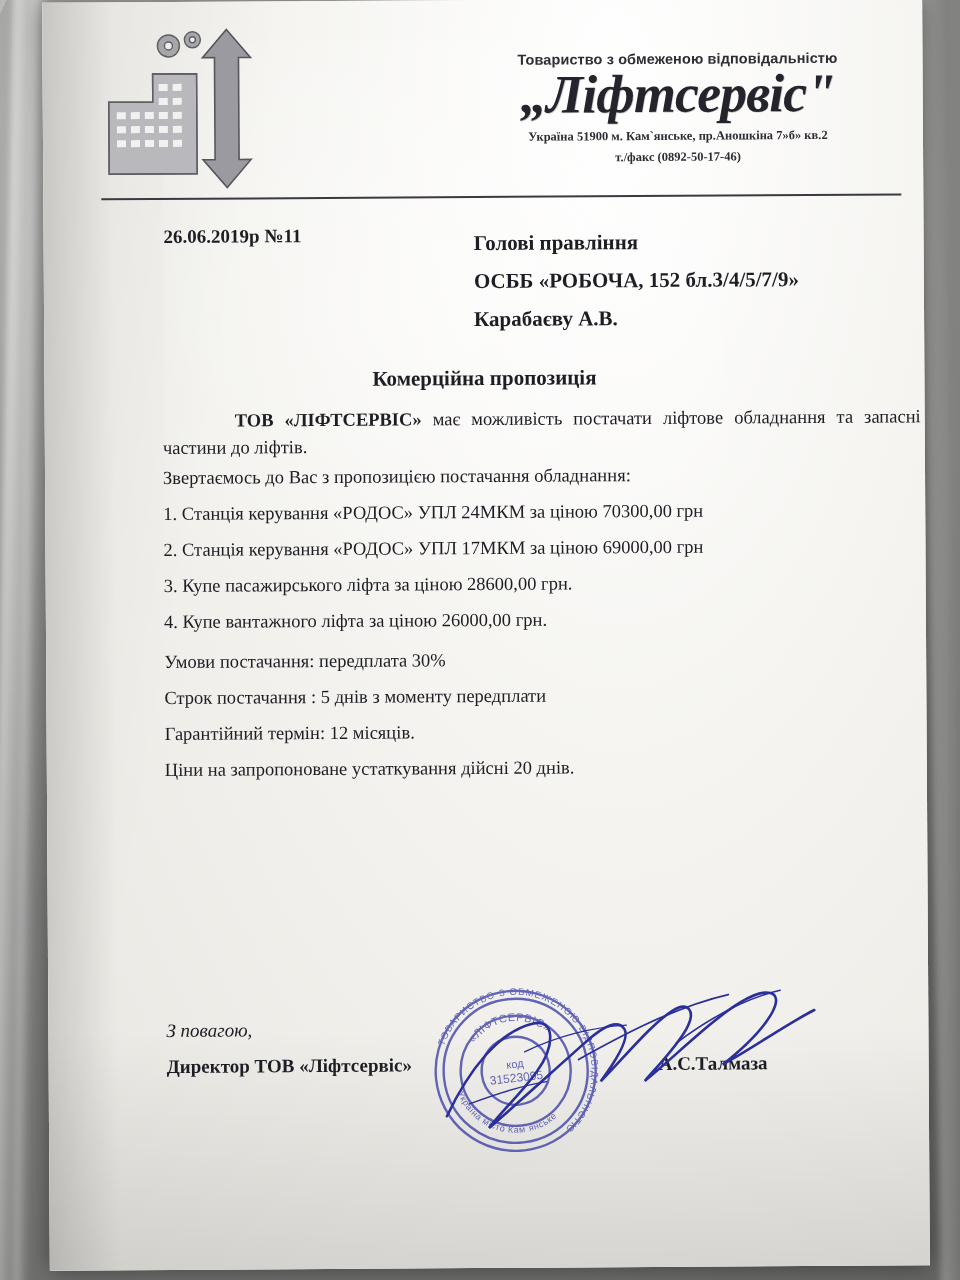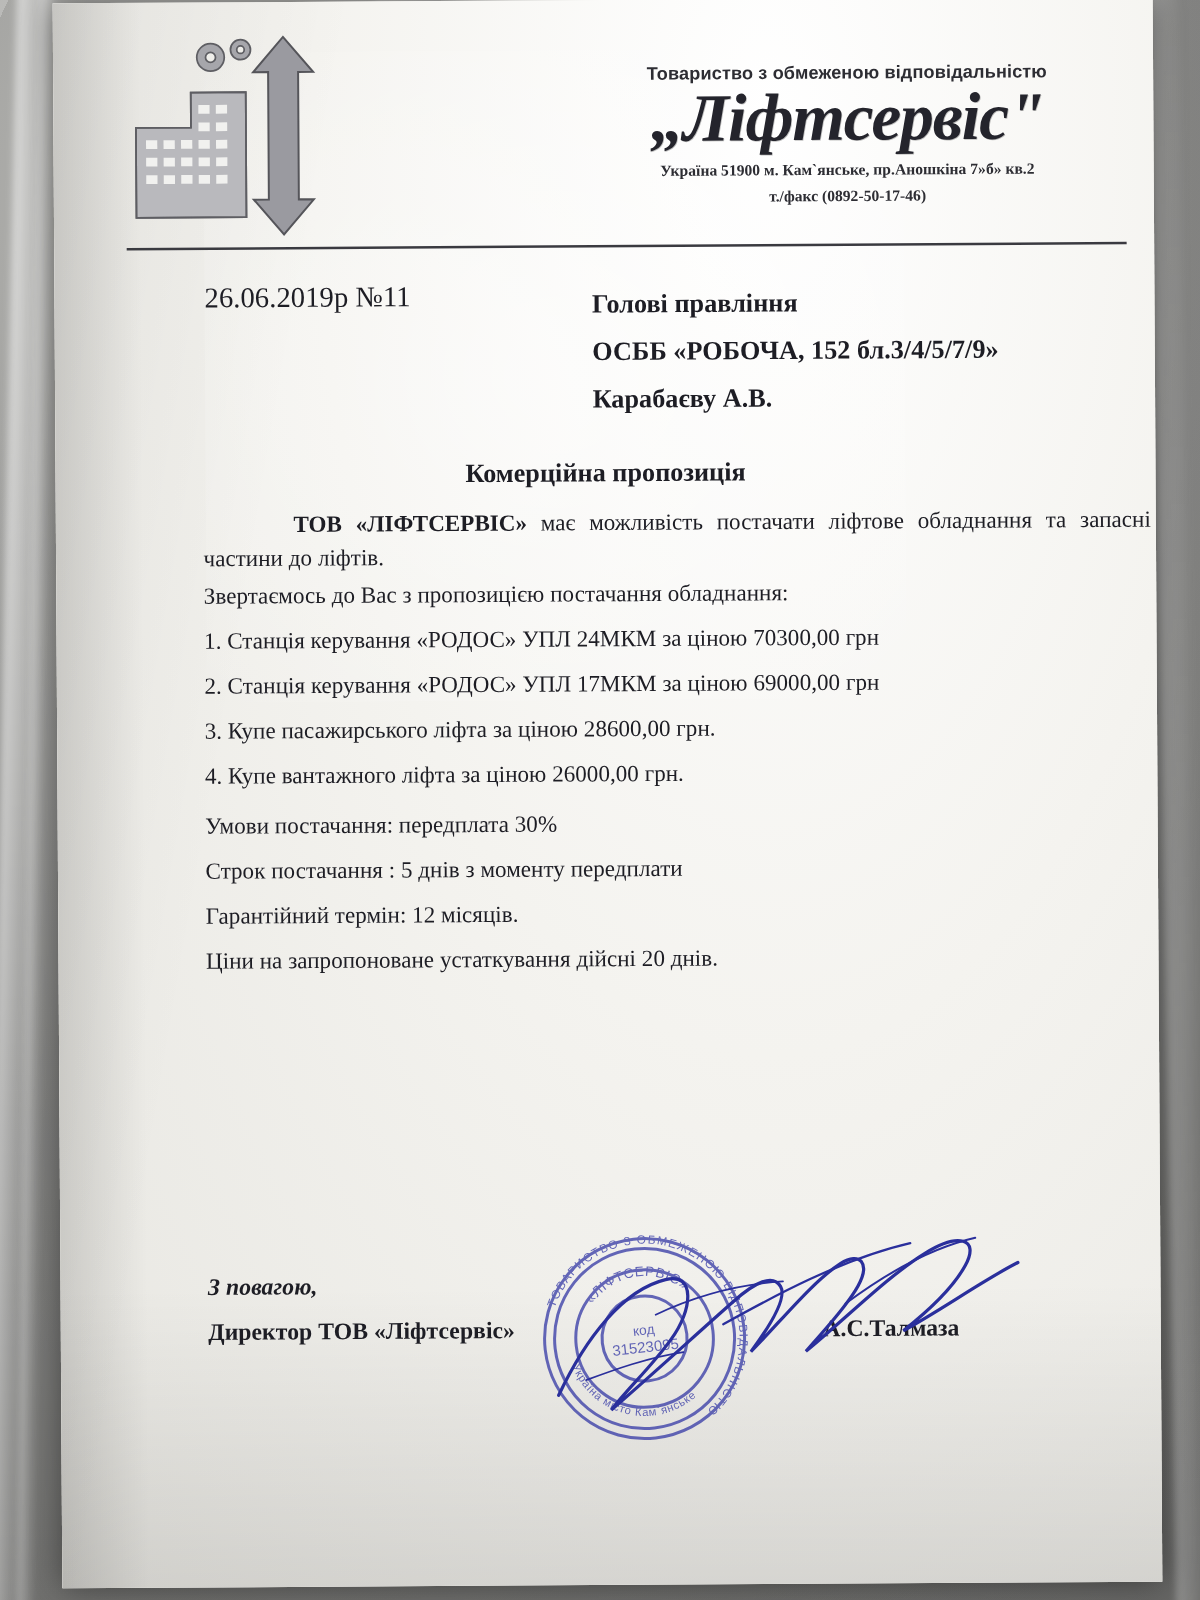--- a/index.html
+++ b/index.html
@@ -118,22 +118,22 @@
     position: absolute;
     left: 0;
     top: 206px;
     width: 880px;
     color: #1d1d24;
   }
   .docno {
     position: absolute;
     left: 120px;
     top: 18px;
-    font-size: 23px;
-    font-weight: normal;
+    font-size: 19px;
+    font-weight: bold;
   }
   #addressee {
     position: absolute;
     left: 430px;
     top: 18px;
     width: 420px;
     font-size: 21px;
     font-weight: bold;
     line-height: 38px;
   }
@@ -176,21 +176,21 @@
     top: 812px;
     width: 880px;
     height: 200px;
   }
   #regards {
     position: absolute;
     left: 118px;
     top: 0;
     font-size: 19px;
     font-style: italic;
-    font-weight: bold;
+    font-weight: normal;
   }
   #signer-title {
     position: absolute;
     left: 118px;
     top: 36px;
     font-size: 19px;
     font-weight: bold;
   }
   #signer-name {
     position: absolute;

